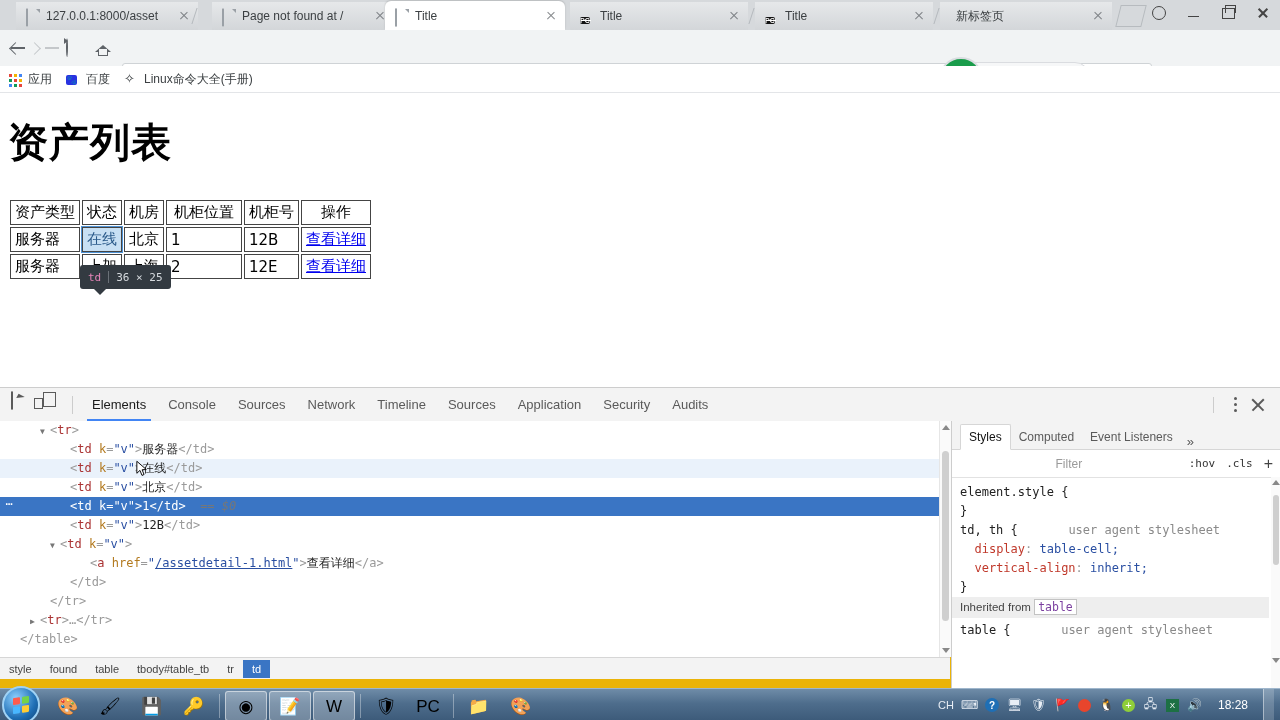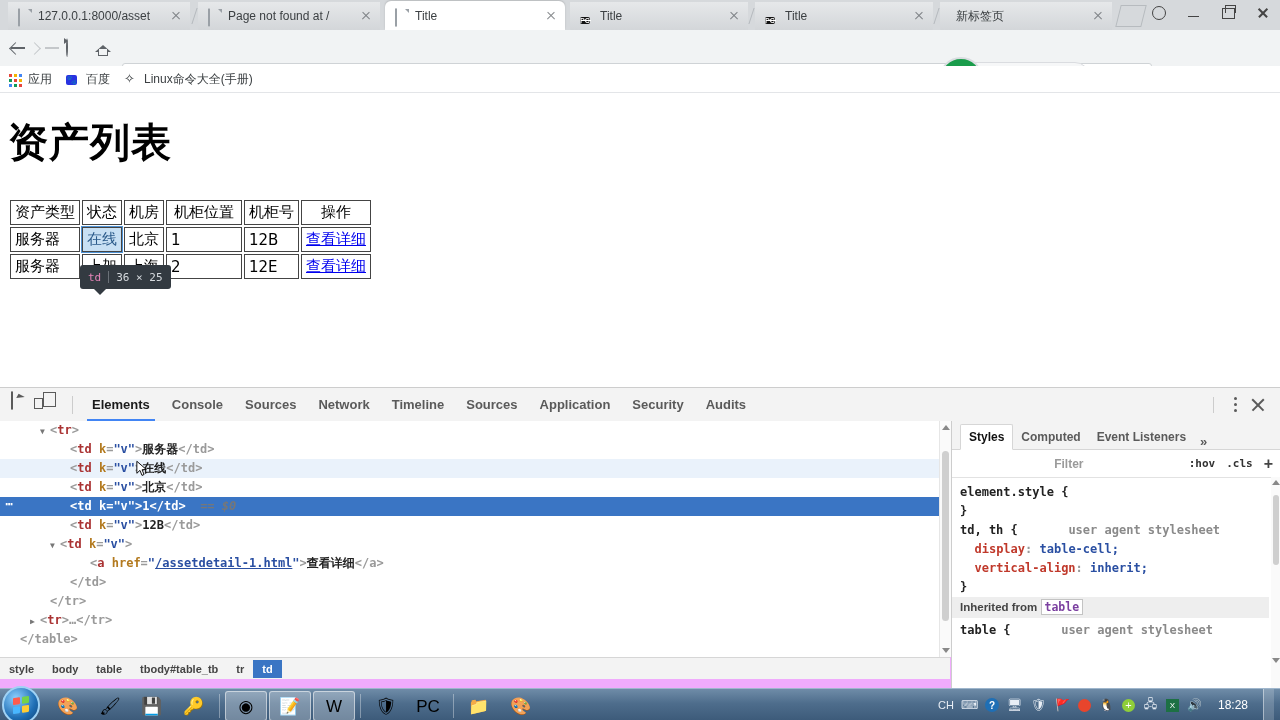--- a/index.html
+++ b/index.html
@@ -137,22 +137,22 @@
   
   .inspect-tip{position:absolute;left:80px;top:172px;height:24px;background:#333a41;
       border-radius:3px;display:flex;align-items:center;padding:0 8px;gap:7px;z-index:30;}
   .inspect-tip .tag{color:#e684b8;font-size:11px;font-family:"DejaVu Sans Mono","Liberation Mono",monospace;}
   .inspect-tip .divider{width:1px;height:12px;background:#6b7178;}
   .inspect-tip .dims{color:#d6dade;font-size:11px;font-family:"DejaVu Sans Mono","Liberation Mono",monospace;}
   .inspect-tip:after{content:"";position:absolute;left:14px;bottom:-6px;width:0;height:0;
       border-left:6px solid transparent;border-right:6px solid transparent;border-top:6px solid #333a41;}
 
   
-  .devtools{position:absolute;left:0;top:387px;width:1280px;height:301px;background:#f0abfc;
-      border-top:1px solid #cdcdcd;font-weight:bold;}
+  .devtools{position:absolute;left:0;top:387px;width:1280px;height:301px;background:#eab308;
+      border-top:1px solid #cdcdcd;}
   .dt-header{position:absolute;left:0;top:0;width:1280px;height:33px;background:#f3f3f3;
       border-bottom:1px solid #cdcdcd;display:flex;align-items:center;}
   .dt-ic{width:26px;height:26px;margin-left:6px;position:relative;}
   .ic-inspect{position:relative;width:17px;height:17px;margin:5px 0 0 5px;
       border:1.5px solid #5a5a5a;border-radius:2px;}
   .ic-inspect:after{content:"";position:absolute;left:5px;top:3px;width:0;height:0;
       border-left:7px solid #5a5a5a;border-bottom:5px solid transparent;transform:rotate(28deg);}
   .ic-device{position:relative;width:17px;height:15px;margin:6px 0 0 5px;}
   .ic-device .big{position:absolute;left:0;top:0;width:11px;height:13px;border:1.5px solid #5a5a5a;}
   .ic-device .small{position:absolute;right:0;bottom:0;width:7px;height:9px;
@@ -251,27 +251,27 @@
   .clock{font-size:12px;color:#fff;width:46px;text-align:center;font-family:"Liberation Sans",sans-serif;}
   .showdesk{width:10px;height:32px;background:rgba(255,255,255,.18);border-left:1px solid rgba(255,255,255,.45);}
   .tray-ic{width:17px;height:17px;display:flex;align-items:center;justify-content:center;font-size:12px;color:#e8eef5;}
 </style>
 </head>
 <body>
 
 <div class="browser">
 
   <div class="tabstrip">
-    <div class="tab inactive" style="left:8px;width:182px;">
+    <div class="tab inactive" style="left:16px;width:182px;">
       <span class="favicon"><span class="fav-doc"></span></span>
       <span class="tab-title">127.0.0.1:8000/asset</span>
       <span class="tab-close"></span>
     </div>
     <div class="tab-sep" style="left:194px;"></div>
-    <div class="tab inactive" style="left:198px;width:182px;">
+    <div class="tab inactive" style="left:212px;width:182px;">
       <span class="favicon"><span class="fav-doc"></span></span>
       <span class="tab-title">Page not found at /</span>
       <span class="tab-close"></span>
     </div>
     <div class="tab active" style="left:385px;width:180px;">
       <span class="favicon"><span class="fav-doc"></span></span>
       <span class="tab-title">Title</span>
       <span class="tab-close"></span>
     </div>
     <div class="tab inactive" style="left:570px;width:178px;">
@@ -474,21 +474,21 @@
     </svg>
   </div>
   <div class="dom-scroll" style="right:329px;">
     <span class="up"></span>
       <span class="thumb"></span>
       <span class="down"></span>
   </div>
 
   <div class="crumbs" id="crumbs">
       <span class="crumb">style</span>
-      <span class="crumb">body</span>
+      <span class="crumb">found</span>
       <span class="crumb">table</span>
       <span class="crumb">tbody#table_tb</span>
       <span class="crumb">tr</span>
       <span class="crumb active">td</span>
     </div>
 
   <div class="styles-pane">
     <div class="sp-tabs">
       <span class="sp-tab active">Styles</span>
       <span class="sp-tab">Computed</span>

